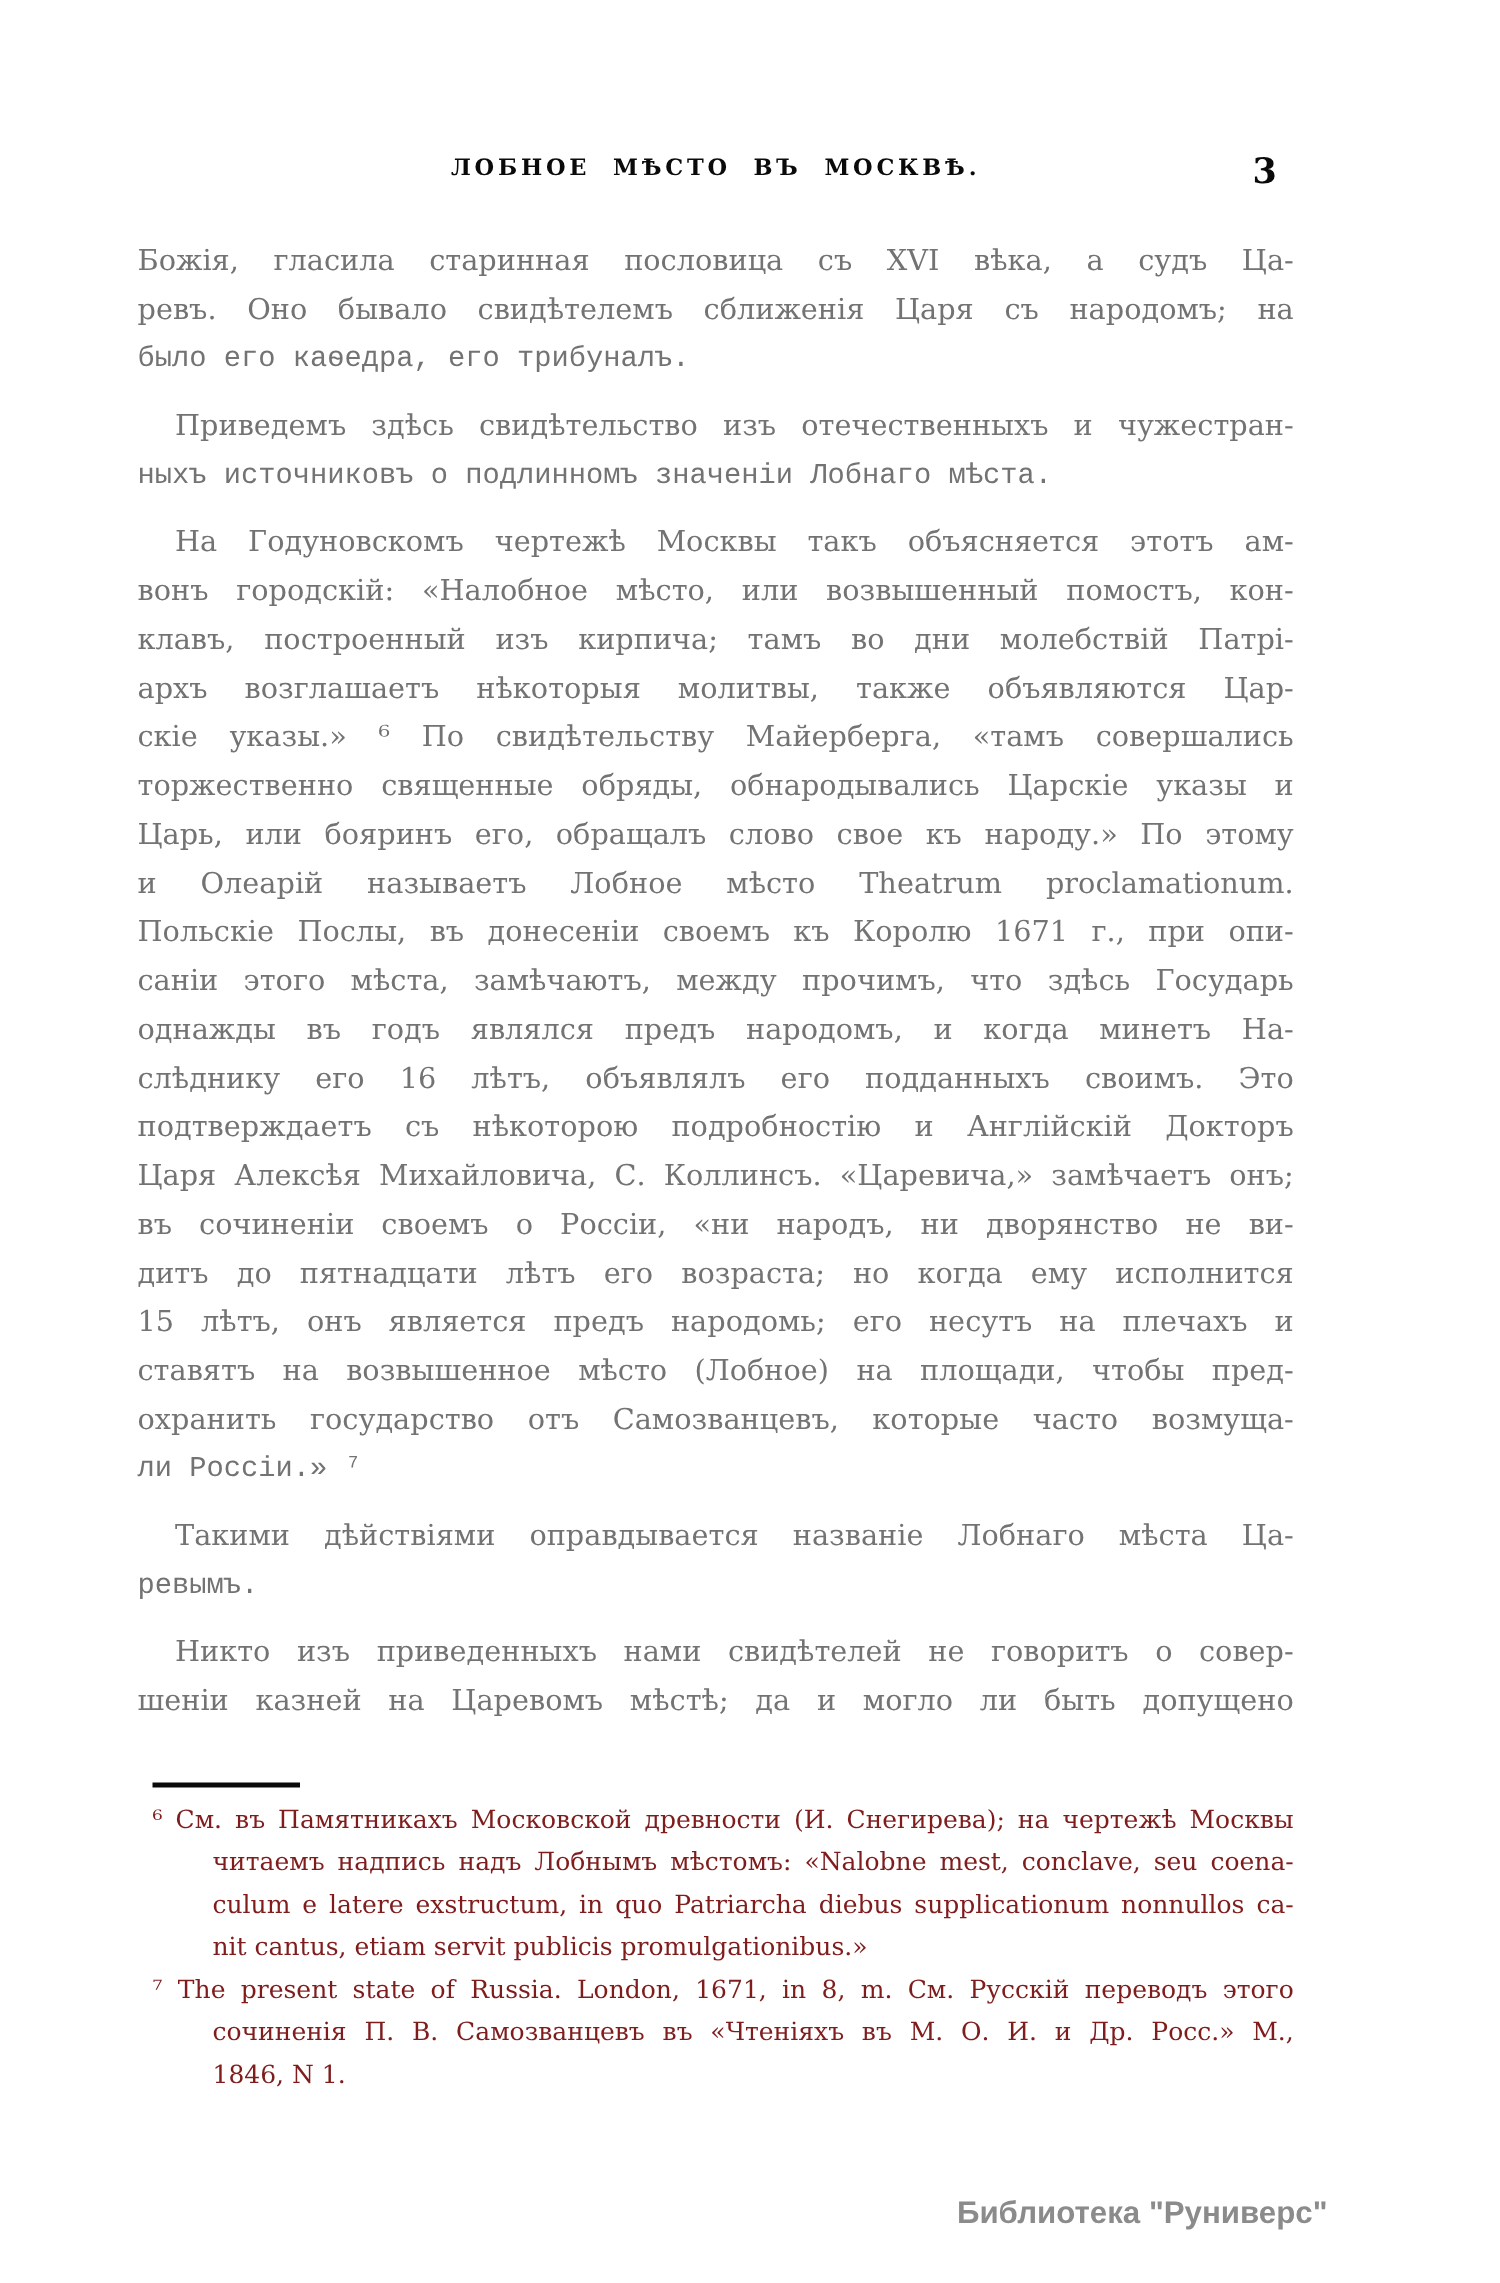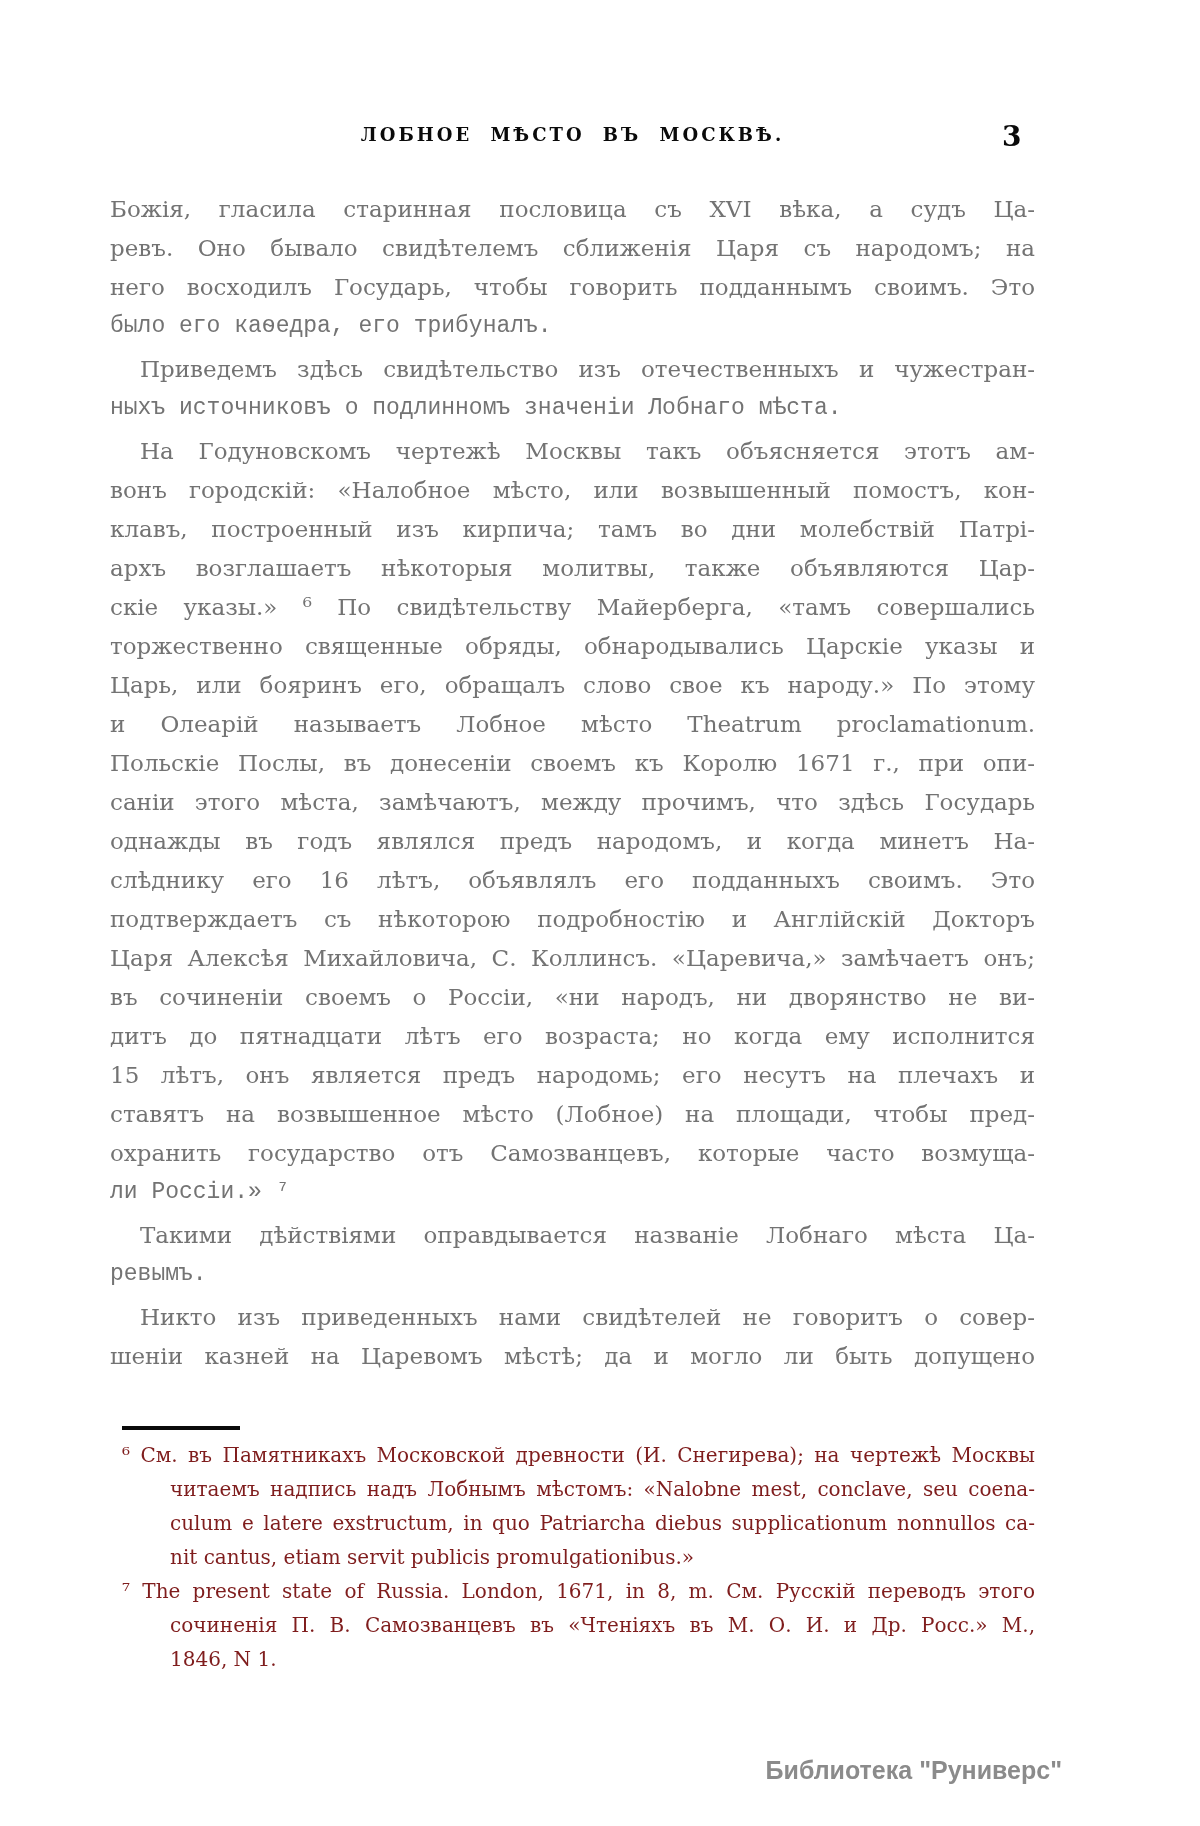--- a/index.html
+++ b/index.html
@@ -42,21 +42,21 @@
   
   .text-block {
     position: absolute;
     left: 110px;
     top: 190px;
     width: 925px;
     font-size: 23px;
     line-height: 39px;
     color: #737373;
   }
-  .para + .para { margin-top: 4px; }
+  .para + .para { margin-top: 15px; }
   .line {
     text-align: justify;
     text-align-last: justify;
     white-space: normal;
   }
   .line.indent { text-indent: 30px; }
   .line.end { text-align-last: left; font-family: Liberation Mono, monospace; }
   
   .fn-rule {
     position: absolute;
@@ -102,21 +102,20 @@
     <span class="title">ЛОБНОЕ МѢСТО ВЪ МОСКВѢ.</span>
   </div>
 
   <div class="page-number">3</div>
 
   <div class="text-block">
 
     <div class="para">
       <div class="line">Божія, гласила старинная пословица съ XVI вѣка, а судъ Ца-</div>
       <div class="line">ревъ. Оно бывало свидѣтелемъ сближенія Царя съ народомъ; на</div>
-      <div class="line">него восходилъ Государь, чтобы говорить подданнымъ своимъ. Это</div>
       <div class="line end">было его каѳедра, его трибуналъ.</div>
     </div>
 
     <div class="para">
       <div class="line indent">Приведемъ здѣсь свидѣтельство изъ отечественныхъ и чужестран-</div>
       <div class="line end">ныхъ источниковъ о подлинномъ значеніи Лобнаго мѣста.</div>
     </div>
 
     <div class="para">
       <div class="line indent">На Годуновскомъ чертежѣ Москвы такъ объясняется этотъ ам-</div>

